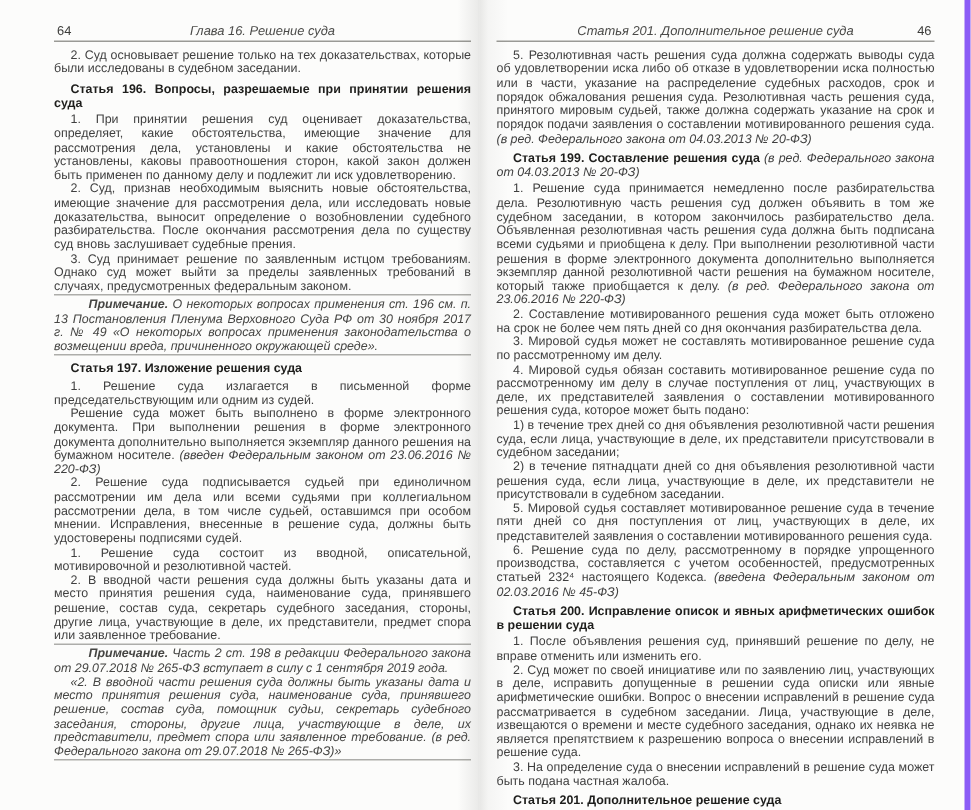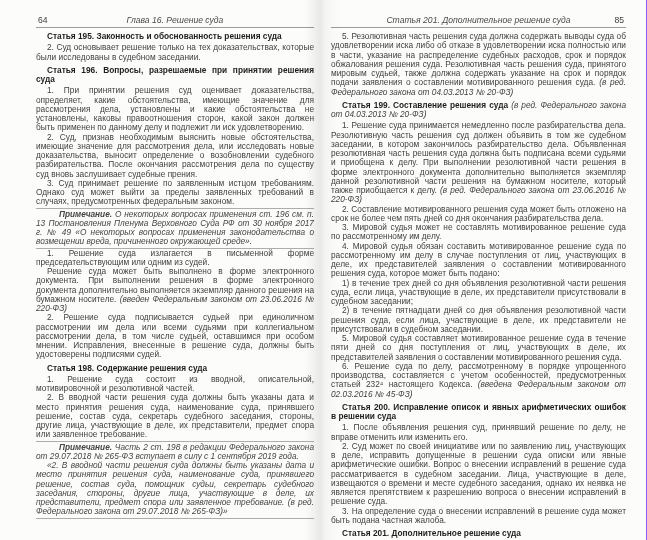--- a/index.html
+++ b/index.html
@@ -13,21 +13,21 @@
     position:relative;width:647px;height:540px;
     background:#f5f6f3;
   }
   .page{
     position:absolute;top:0;bottom:0;
     background:#fcfcfb;
     box-sizing:border-box;
     overflow:hidden;
   }
   .page.left{left:0;width:319px;padding:14px 5px 0 36px;}
-  .page.right{left:319px;width:328px;padding:14px 20px 0 12px;border-right:1px solid #8b5cf6;}
+  .page.right{left:319px;width:328px;padding:14px 20px 0 12px;border-right:4px solid #8b5cf6;}
   .gutter{
     position:absolute;top:0;bottom:0;left:305px;width:34px;
     background:linear-gradient(to right,rgba(60,60,55,0) 0%,rgba(60,60,55,0.10) 45%,rgba(60,60,55,0.04) 60%,rgba(60,60,55,0) 100%);
     pointer-events:none;z-index:5;
   }
   .pagehead{
     position:relative;height:13px;margin-bottom:4px;
     border-bottom:1px solid #9a9a96;
     font-size:8.6px;line-height:12px;
   }
@@ -57,44 +57,43 @@
 <body>
 
 <div class="spread">
 
   <div class="page left">
     <div class="pagehead">
       <span class="pnum pleft">64</span>
       <span class="runtitle">Глава 16. Решение суда</span>
     </div>
     <div class="col">
-        <div class="block heading">Статья 195. Законность и обоснованность решения суда</div>
         <div class="block para">2. Суд основывает решение только на тех доказательствах, которые были исследованы в судебном заседании.</div>
         <div class="block heading">Статья 196. Вопросы, разрешаемые при принятии решения суда</div>
         <div class="block para">1. При принятии решения суд оценивает доказательства, определяет, какие обстоятельства, имеющие значение для рассмотрения дела, установлены и какие обстоятельства не установлены, каковы правоотношения сторон, какой закон должен быть применен по данному делу и подлежит ли иск удовлетворению.</div>
         <div class="block para">2. Суд, признав необходимым выяснить новые обстоятельства, имеющие значение для рассмотрения дела, или исследовать новые доказательства, выносит определение о возобновлении судебного разбирательства. После окончания рассмотрения дела по существу суд вновь заслушивает судебные прения.</div>
         <div class="block para">3. Суд принимает решение по заявленным истцом требованиям. Однако суд может выйти за пределы заявленных требований в случаях, предусмотренных федеральным законом.</div>
         <div class="block note"><span class="lead">Примечание. </span>О некоторых вопросах применения ст. 196 см. п. 13 Постановления Пленума Верховного Суда РФ от 30 ноября 2017 г. № 49 «О некоторых вопросах применения законодательства о возмещении вреда, причиненного окружающей среде».</div>
+        <div class="block heading">Статья 197. Изложение решения суда</div>
         <div class="block para">1. Решение суда излагается в письменной форме председательствующим или одним из судей.</div>
         <div class="block para">Решение суда может быть выполнено в форме электронного документа. При выполнении решения в форме электронного документа дополнительно выполняется экземпляр данного решения на бумажном носителе. <span class="tail">(введен Федеральным законом от 23.06.2016 № 220-ФЗ)</span></div>
         <div class="block para">2. Решение суда подписывается судьей при единоличном рассмотрении им дела или всеми судьями при коллегиальном рассмотрении дела, в том числе судьей, оставшимся при особом мнении. Исправления, внесенные в решение суда, должны быть удостоверены подписями судей.</div>
-        <div class="block heading">Статья 198. Содержание решения суда</div>
         <div class="block para">1. Решение суда состоит из вводной, описательной, мотивировочной и резолютивной частей.</div>
         <div class="block para">2. В вводной части решения суда должны быть указаны дата и место принятия решения суда, наименование суда, принявшего решение, состав суда, секретарь судебного заседания, стороны, другие лица, участвующие в деле, их представители, предмет спора или заявленное требование.</div>
         <div class="block note"><span class="lead">Примечание. </span>Часть 2 ст. 198 в редакции Федерального закона от 29.07.2018 № 265-ФЗ вступает в силу с 1 сентября 2019 года.</div>
         <div class="block quote">«2. В вводной части решения суда должны быть указаны дата и место принятия решения суда, наименование суда, принявшего решение, состав суда, помощник судьи, секретарь судебного заседания, стороны, другие лица, участвующие в деле, их представители, предмет спора или заявленное требование. (в ред. Федерального закона от 29.07.2018 № 265-ФЗ)»</div>
       </div>
   </div>
 
   <div class="gutter"></div>
 
   <div class="page right">
     <div class="pagehead">
       <span class="runtitle">Статья 201. Дополнительное решение суда</span>
-      <span class="pnum pright">85</span>
+      <span class="pnum pright">46</span>
     </div>
     <div class="col">
         <div class="block para">5. Резолютивная часть решения суда должна содержать выводы суда об удовлетворении иска либо об отказе в удовлетворении иска полностью или в части, указание на распределение судебных расходов, срок и порядок обжалования решения суда. Резолютивная часть решения суда, принятого мировым судьей, также должна содержать указание на срок и порядок подачи заявления о составлении мотивированного решения суда. <span class="tail">(в ред. Федерального закона от 04.03.2013 № 20-ФЗ)</span></div>
         <div class="block heading">Статья 199. Составление решения суда <span class="tail">(в ред. Федерального закона от 04.03.2013 № 20-ФЗ)</span></div>
         <div class="block para">1. Решение суда принимается немедленно после разбирательства дела. Резолютивную часть решения суд должен объявить в том же судебном заседании, в котором закончилось разбирательство дела. Объявленная резолютивная часть решения суда должна быть подписана всеми судьями и приобщена к делу. При выполнении резолютивной части решения в форме электронного документа дополнительно выполняется экземпляр данной резолютивной части решения на бумажном носителе, который также приобщается к делу. <span class="tail">(в ред. Федерального закона от 23.06.2016 № 220-ФЗ)</span></div>
         <div class="block para">2. Составление мотивированного решения суда может быть отложено на срок не более чем пять дней со дня окончания разбирательства дела.</div>
         <div class="block para">3. Мировой судья может не составлять мотивированное решение суда по рассмотренному им делу.</div>
         <div class="block para">4. Мировой судья обязан составить мотивированное решение суда по рассмотренному им делу в случае поступления от лиц, участвующих в деле, их представителей заявления о составлении мотивированного решения суда, которое может быть подано:</div>
         <div class="block para">1) в течение трех дней со дня объявления резолютивной части решения суда, если лица, участвующие в деле, их представители присутствовали в судебном заседании;</div>
         <div class="block para">2) в течение пятнадцати дней со дня объявления резолютивной части решения суда, если лица, участвующие в деле, их представители не присутствовали в судебном заседании.</div>

